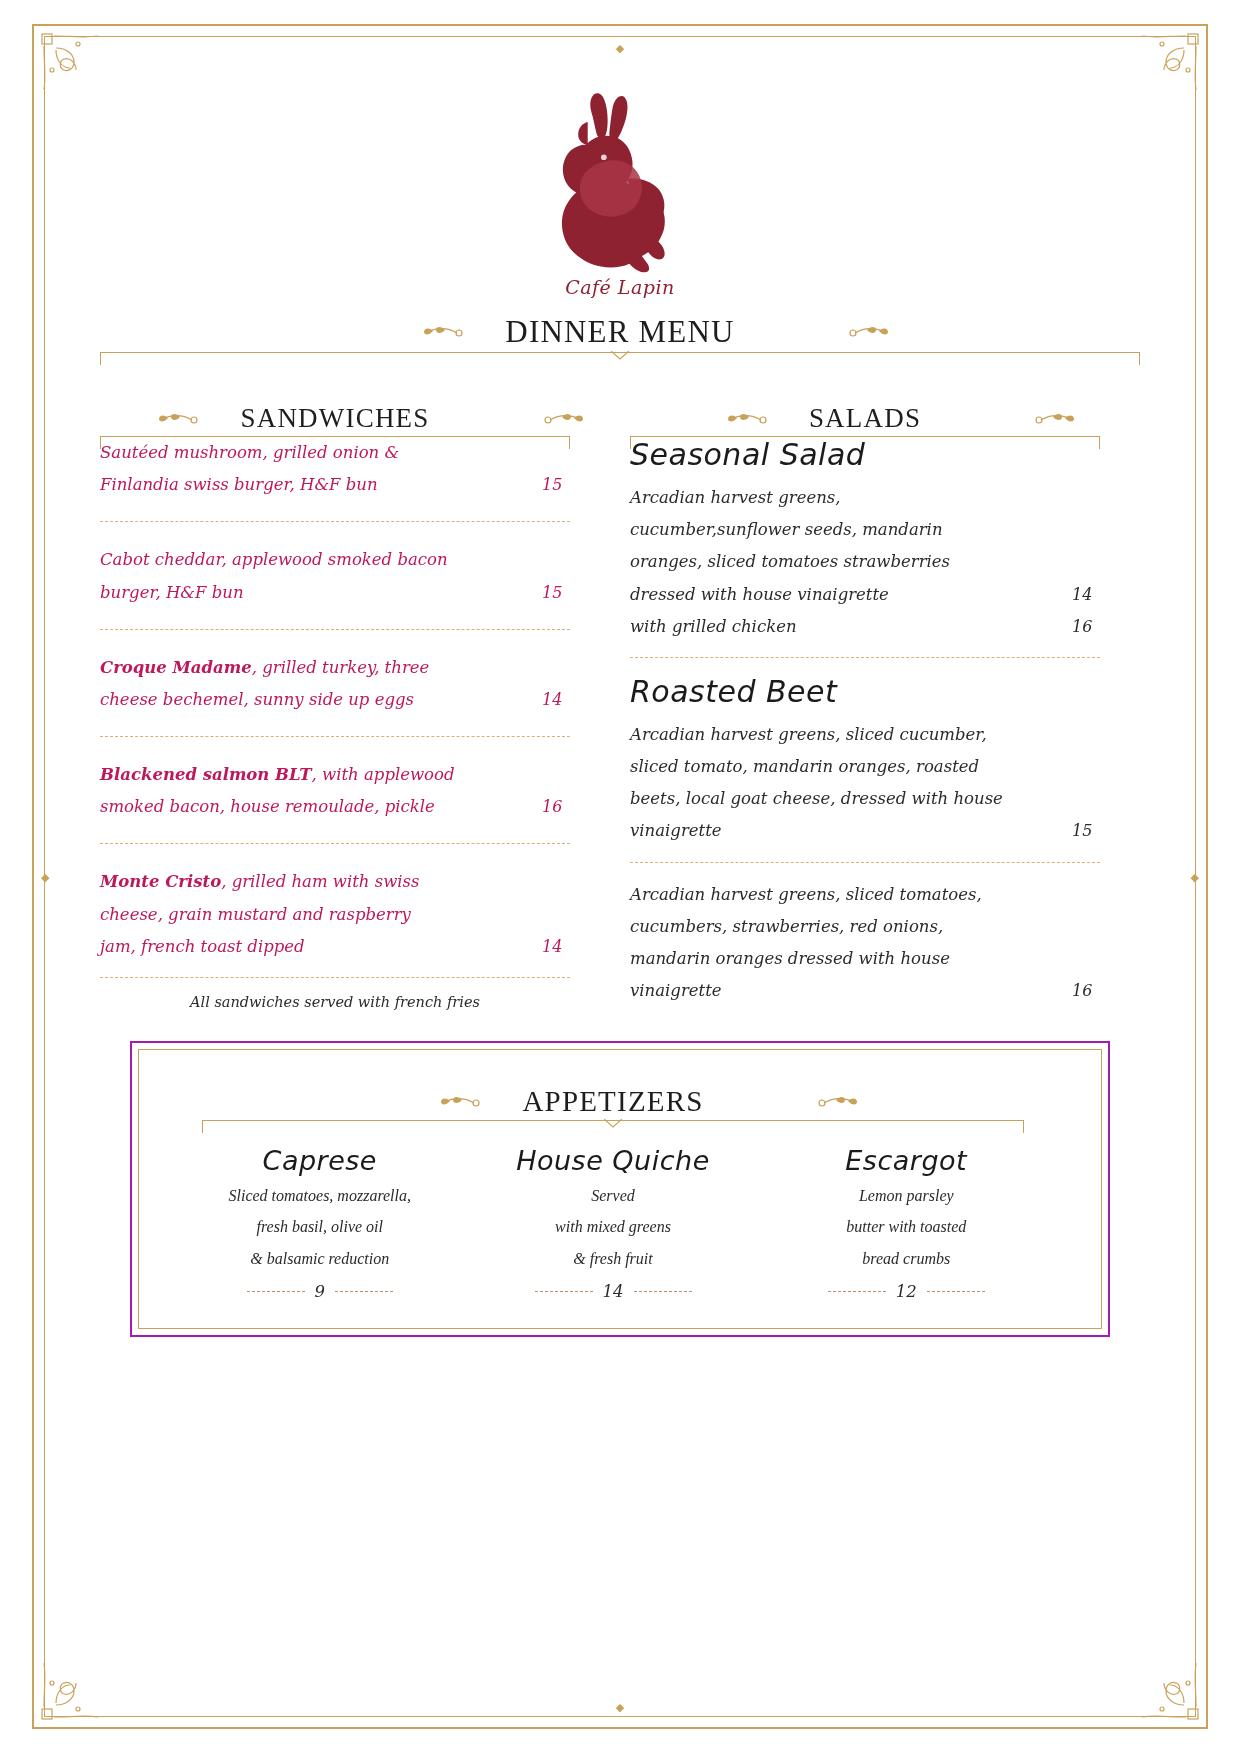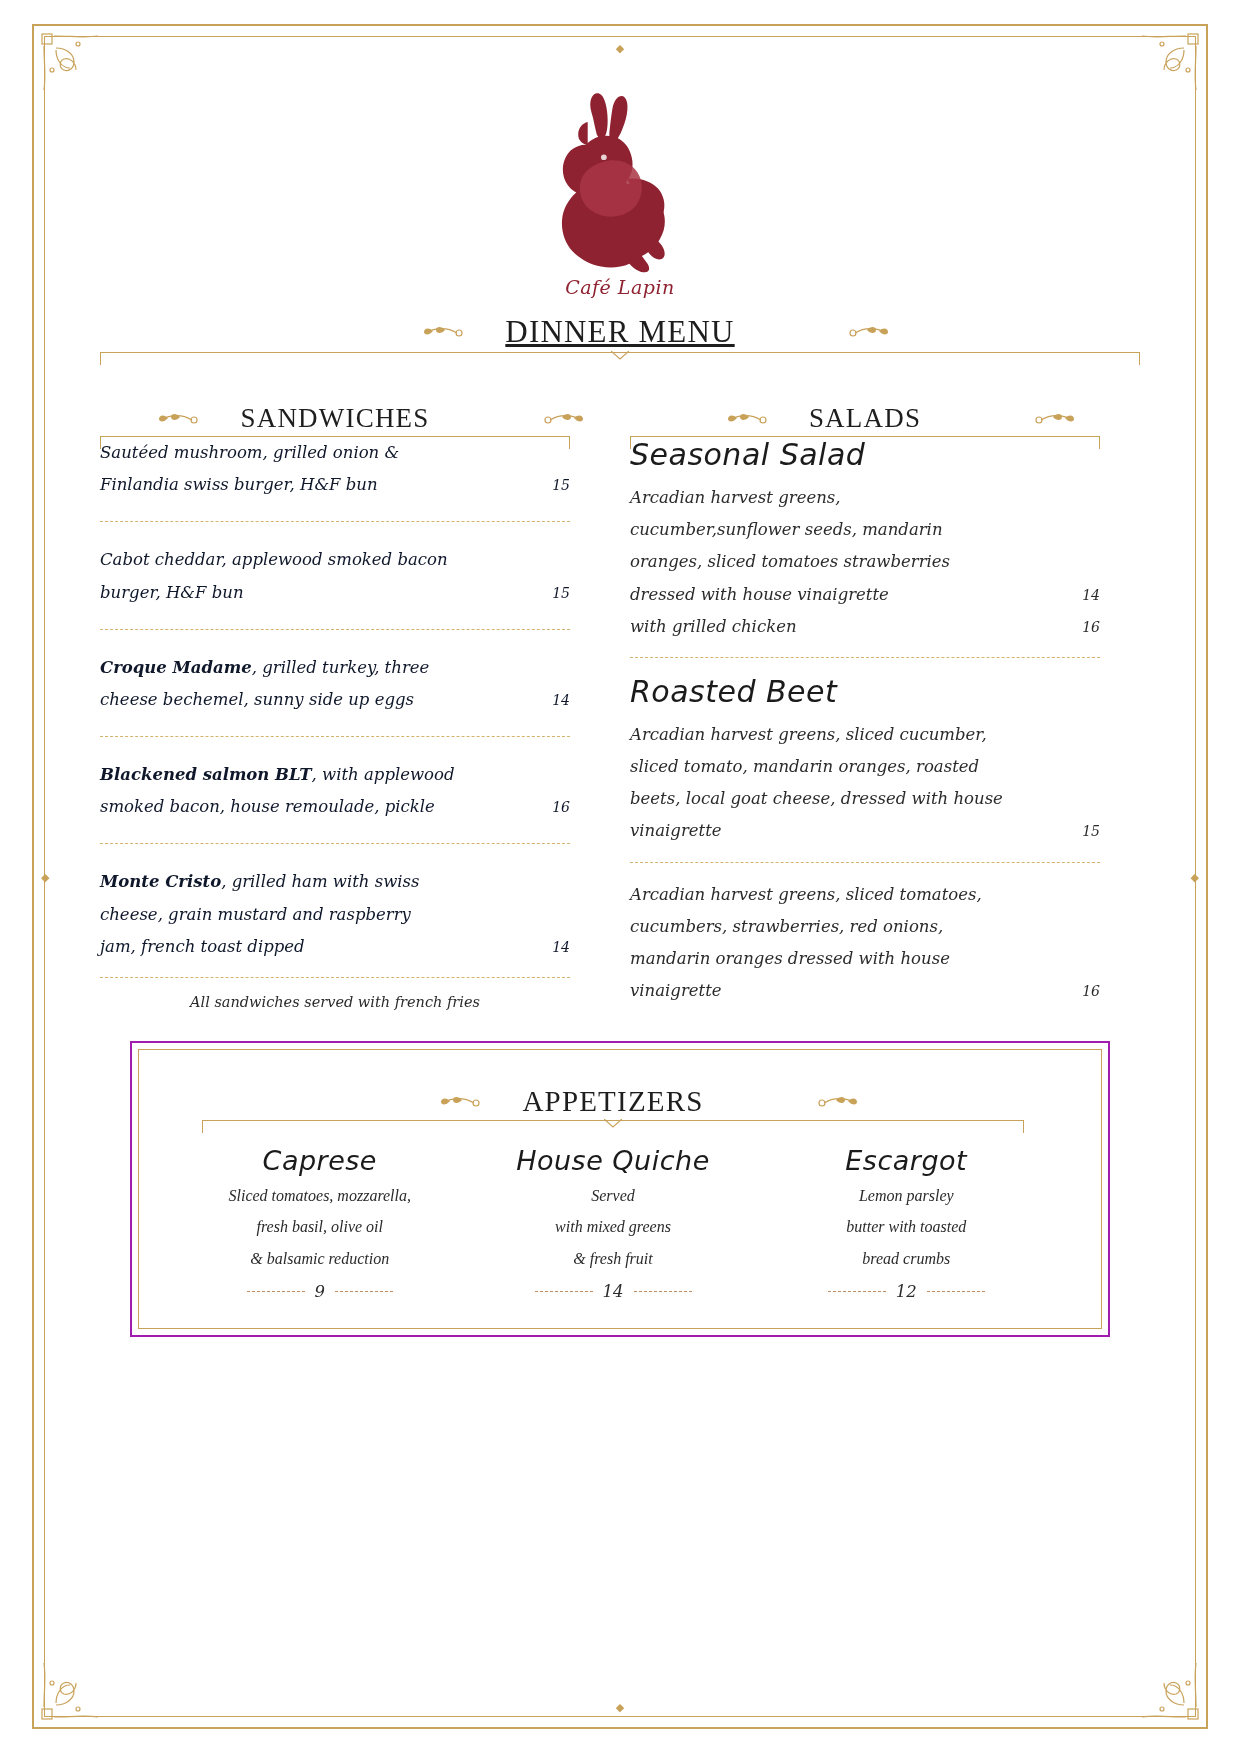--- a/index.html
+++ b/index.html
@@ -108,21 +108,21 @@
     gap: 10px;
   }
   .orn {
     color: #c9a25a;
     font-size: 15px;
     display: inline-flex;
     align-items: center;
     gap: 5px;
   }
 
-  .big-title .title-text { font-size: 31px; text-decoration: underline; }
+  .big-title .title-text { font-size: 31px; }
   .col-title .title-text { font-size: 27px; }
 
   
   .ruled {
     position: relative;
   }
   .ruled .hline {
     border-top: 1.4px solid #c9a25a;
     position: relative;
   }
@@ -156,35 +156,34 @@
   }
   .col-left { width: 470px; }
   .col-gap { width: 60px; }
   .col-right { width: 470px; }
 
   .dish {
     font-family: "DejaVu Serif", serif;
     font-style: italic;
     font-size: 16.5px;
     line-height: 1.95;
-    color: #0f172a;
+    color: #be185d;
   }
   .dish b { font-weight: 700; }
   .dish-row {
     display: flex;
     justify-content: space-between;
     align-items: baseline;
   }
   .desc { flex: 1; padding-right: 14px; }
   .price {
     font-family: "DejaVu Serif", serif;
     font-style: italic;
-    font-size: 14px;
+    font-size: 16px;
     min-width: 28px;
-    text-align: right;
   }
   .dotted {
     border-top: 1px dashed #d6b36d;
     margin: 20px 0 22px 0;
   }
   .dotted.tight { margin: 14px 0 16px 0; }
 
   .footnote {
     font-family: "DejaVu Serif", serif;
     font-style: italic;

